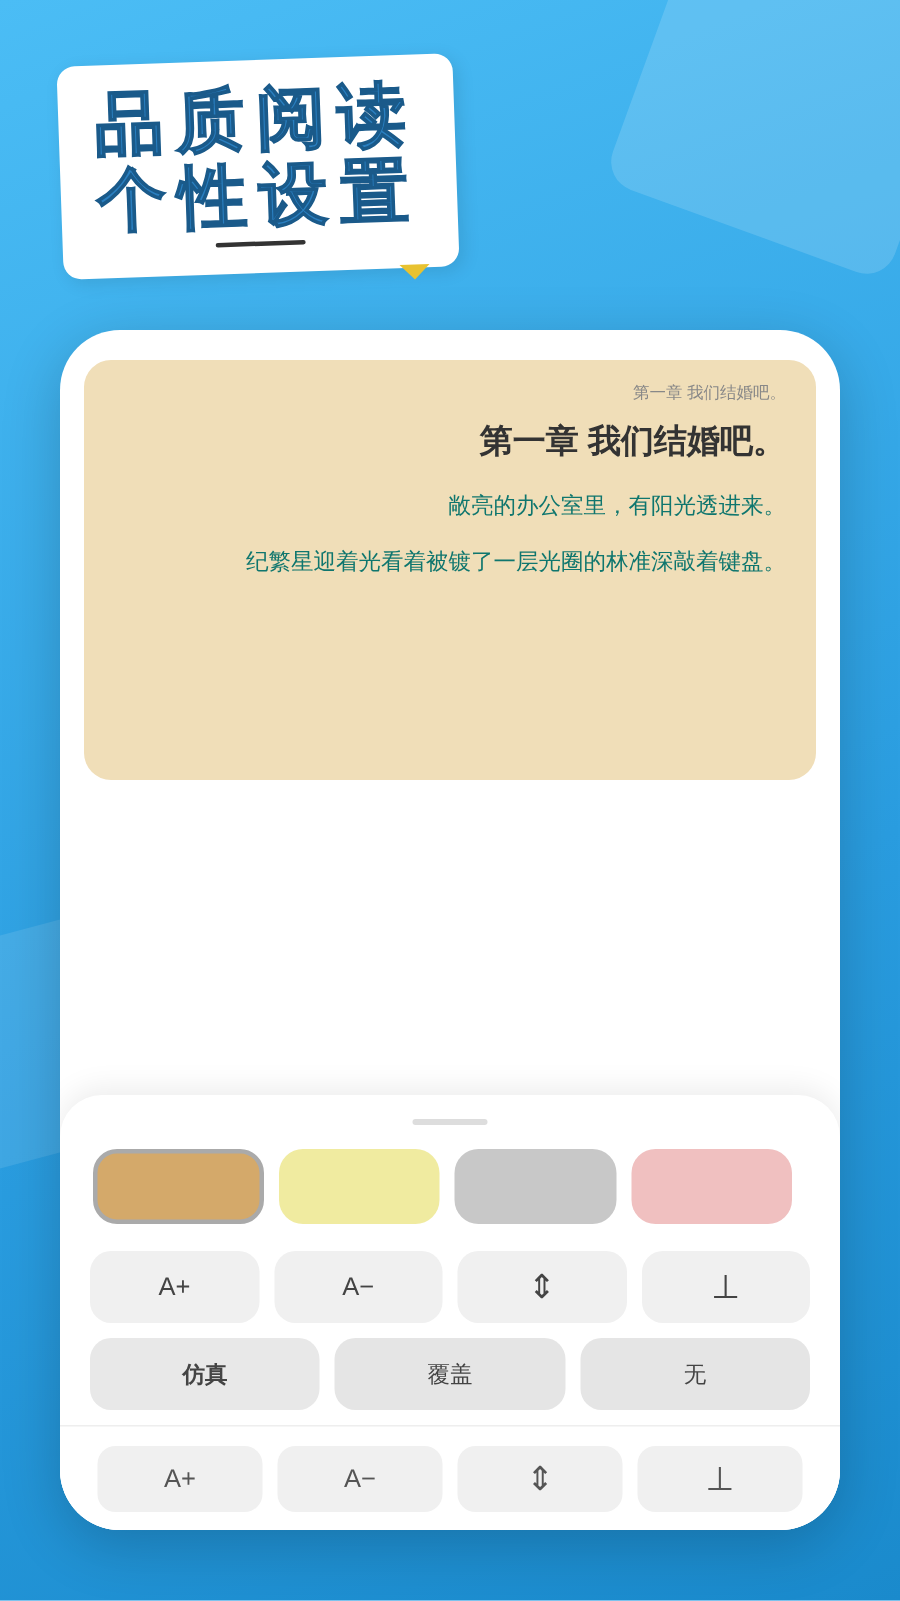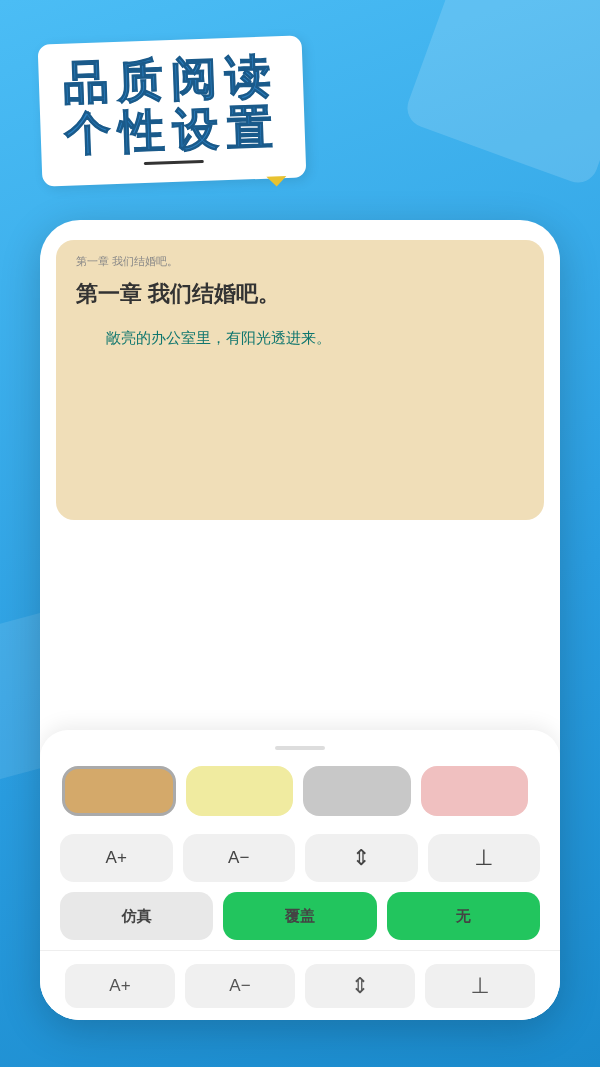--- a/index.html
+++ b/index.html
@@ -113,20 +113,21 @@
       z-index: 5;
     }
 
     
     .reading-area {
       background: #F0DEB8;
       margin: 20px 16px 0;
       border-radius: 18px;
       padding: 14px 20px 20px;
       min-height: 280px;
+      text-align: right;
     }
 
     .chapter-label {
       font-size: 11px;
       color: #888;
       margin-bottom: 10px;
     }
 
     .chapter-title {
       font-size: 22px;
@@ -202,30 +203,29 @@
     
     .mode-row {
       display: flex;
       gap: 10px;
       margin-bottom: 10px;
     }
 
     .mode-btn {
       flex: 1;
       height: 48px;
-      background: #22c55e;
+      background: #e5e5e5;
       border: none;
       border-radius: 14px;
       font-size: 15px;
       color: #444;
       cursor: pointer;
       display: flex;
       align-items: center;
       justify-content: center;
-      font-weight: bold;
     }
 
     .mode-btn.active {
       background: #E8E8E8;
       font-weight: 600;
     }
 
     
     .action-row {
       display: flex;
@@ -300,20 +300,21 @@
     <div class="header-underline"></div>
   </div>
 </div>
 
 <div class="phone-mockup">
 
   <div class="reading-area">
     <div class="chapter-label">第一章 我们结婚吧。</div>
     <div class="chapter-title">第一章 我们结婚吧。</div>
     <div class="reading-paragraph">敞亮的办公室里，有阳光透进来。</div>
+    <div class="reading-paragraph">纪繁星迎着光看着被镀了一层光圈的林准深敲着键盘。</div>
   </div>
 
   <div class="settings-panel">
     <div class="drag-handle"></div>
 
     <div class="color-row">
       <div class="color-swatch swatch-tan"></div>
       <div class="color-swatch swatch-yellow"></div>
       <div class="color-swatch swatch-gray"></div>
       <div class="color-swatch swatch-pink"></div>

